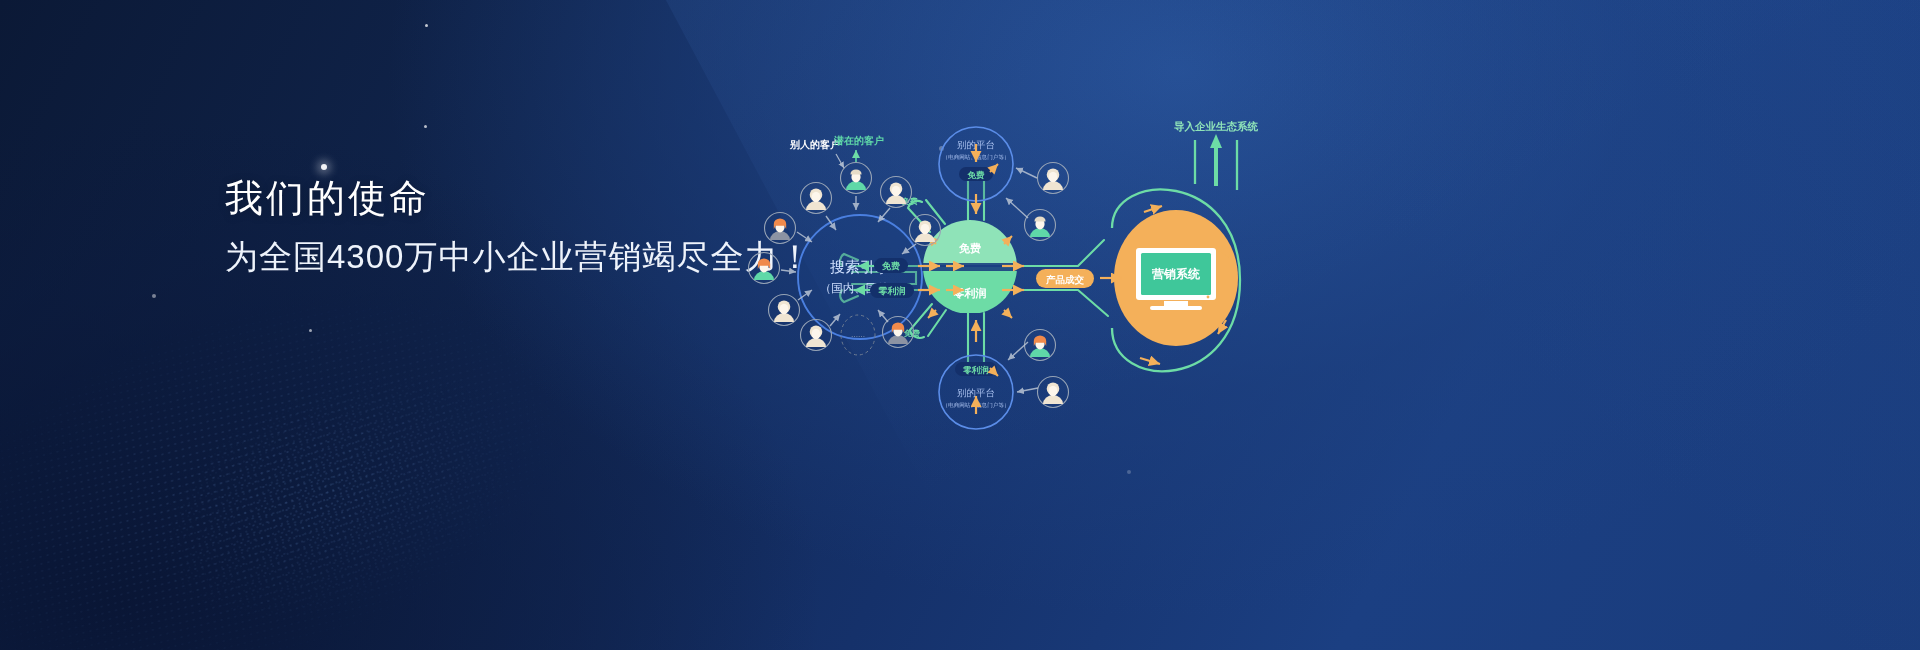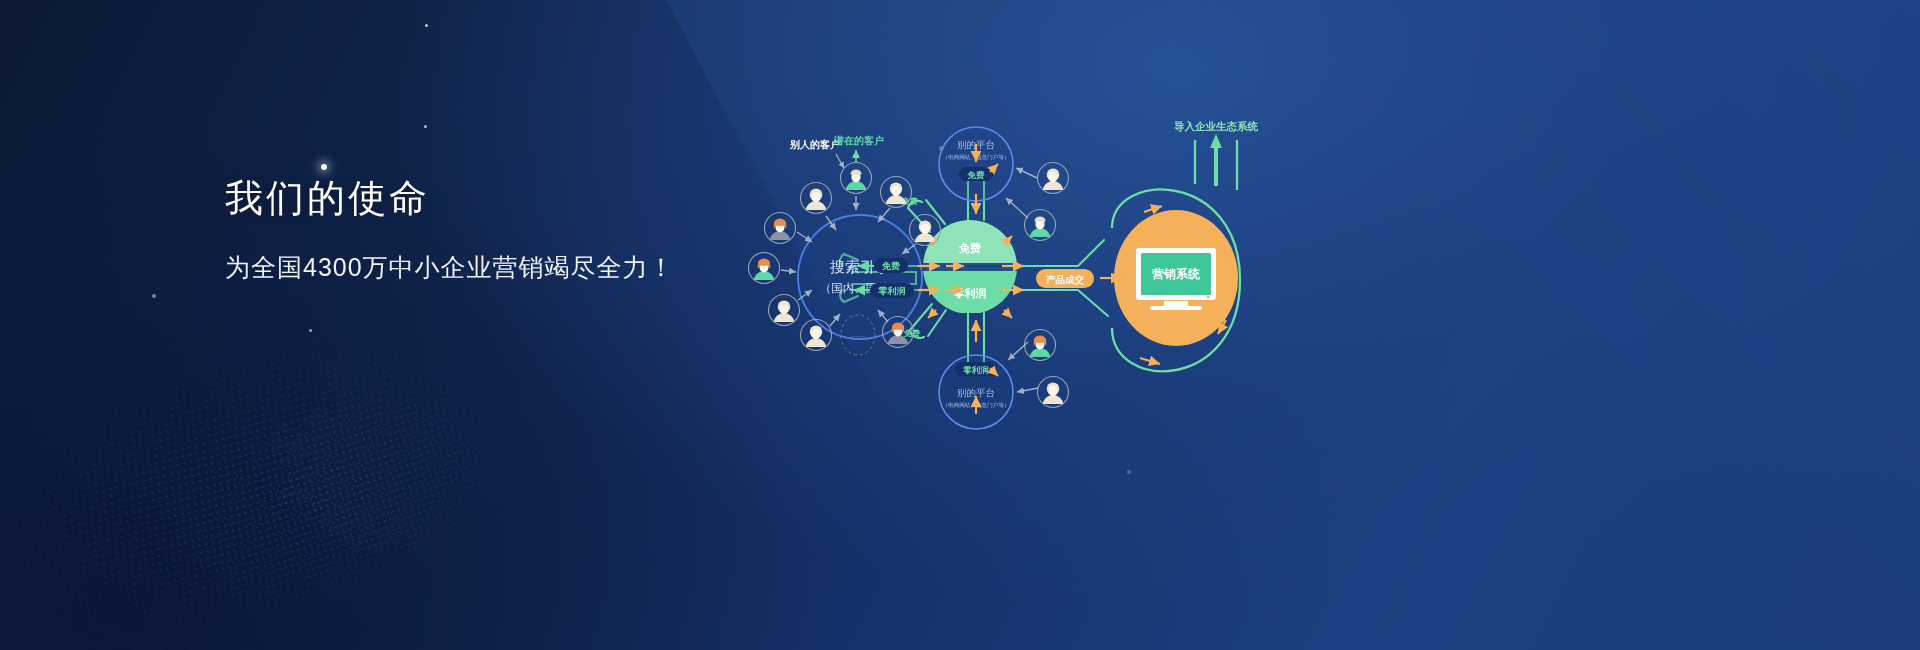--- a/index.html
+++ b/index.html
@@ -59,22 +59,22 @@
   .dot.glow{ box-shadow:0 0 9px 4px rgba(255,255,255,.35); }
 
   
   #hero-text{ position:absolute; left:225px; top:175px; width:620px; }
   #page-title{
     font-size:38px; color:#ffffff; font-weight:400;
     letter-spacing:3px; line-height:1.25;
     text-shadow:0 1px 8px rgba(0,0,0,.25);
   }
   #page-subtitle{
-    margin-top:28px;
-    font-size:25px; color:#eef3fb; font-weight:400;
+    margin-top:12px;
+    font-size:33px; color:#eef3fb; font-weight:400;
     letter-spacing:1px; white-space:nowrap;
   }
 
   
   #diagram{ position:absolute; left:740px; top:120px; width:560px; height:320px; }
   #diagram svg{ display:block; }
 </style>
 </head>
 <body>
 

